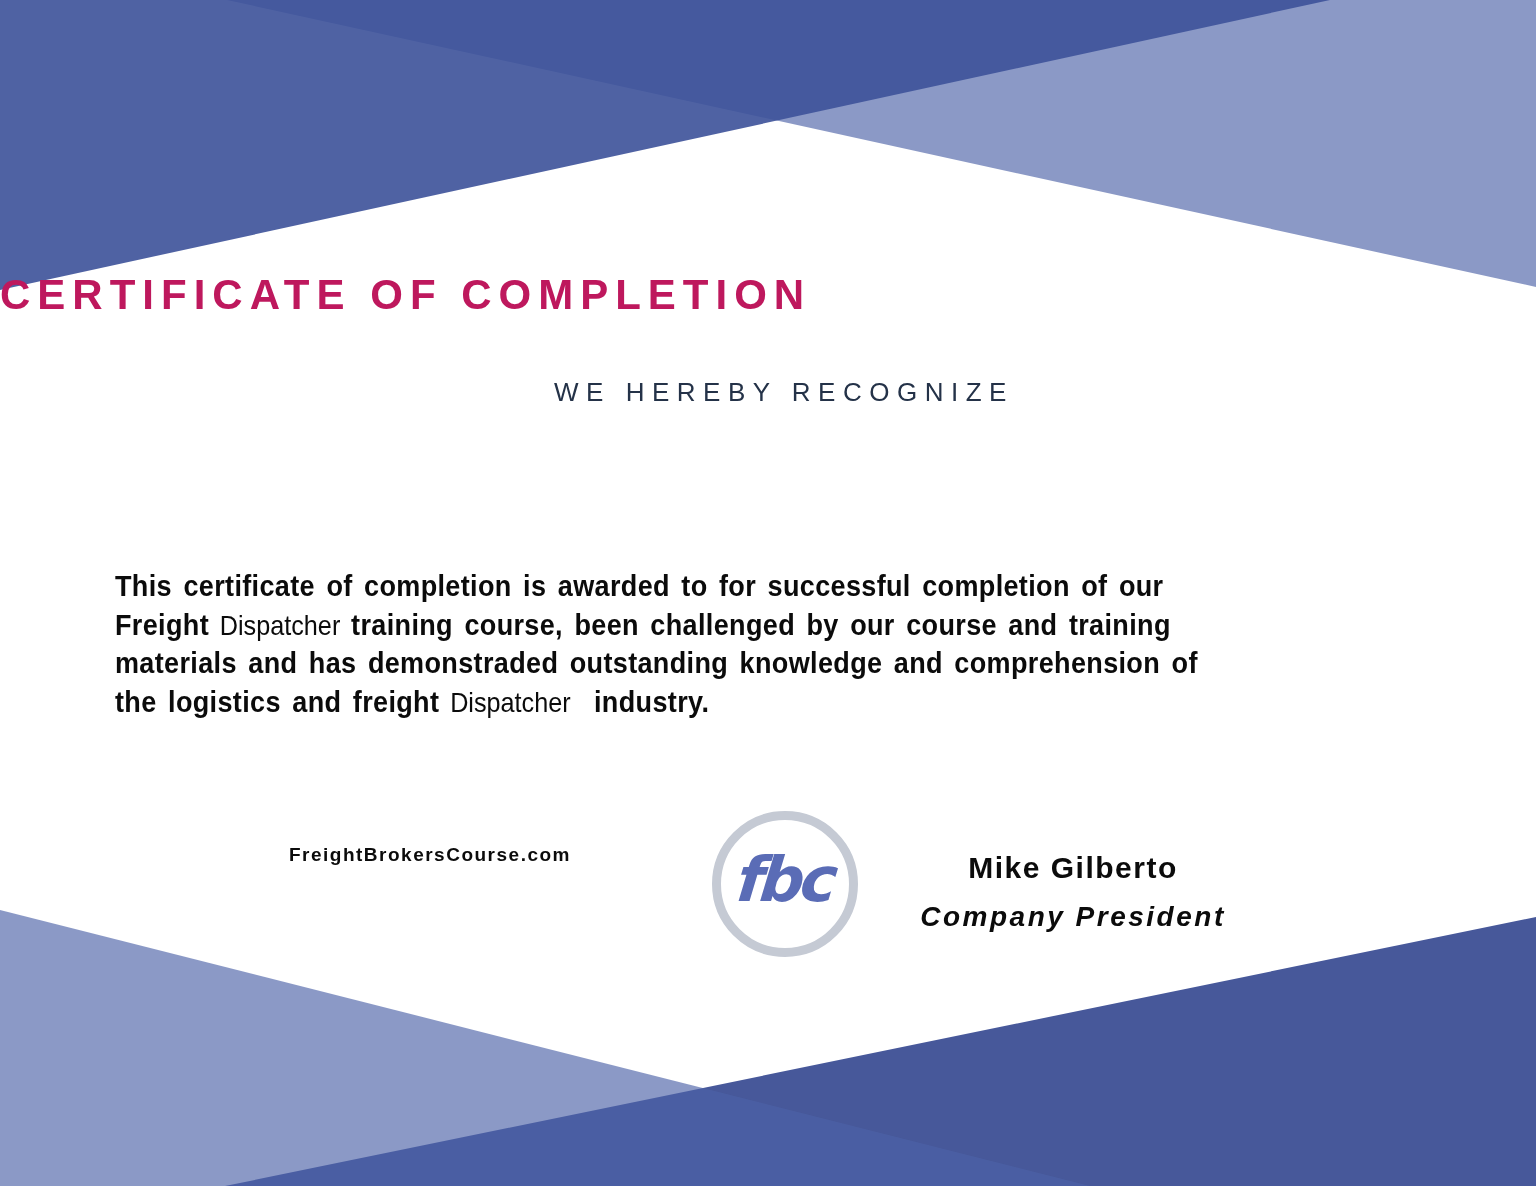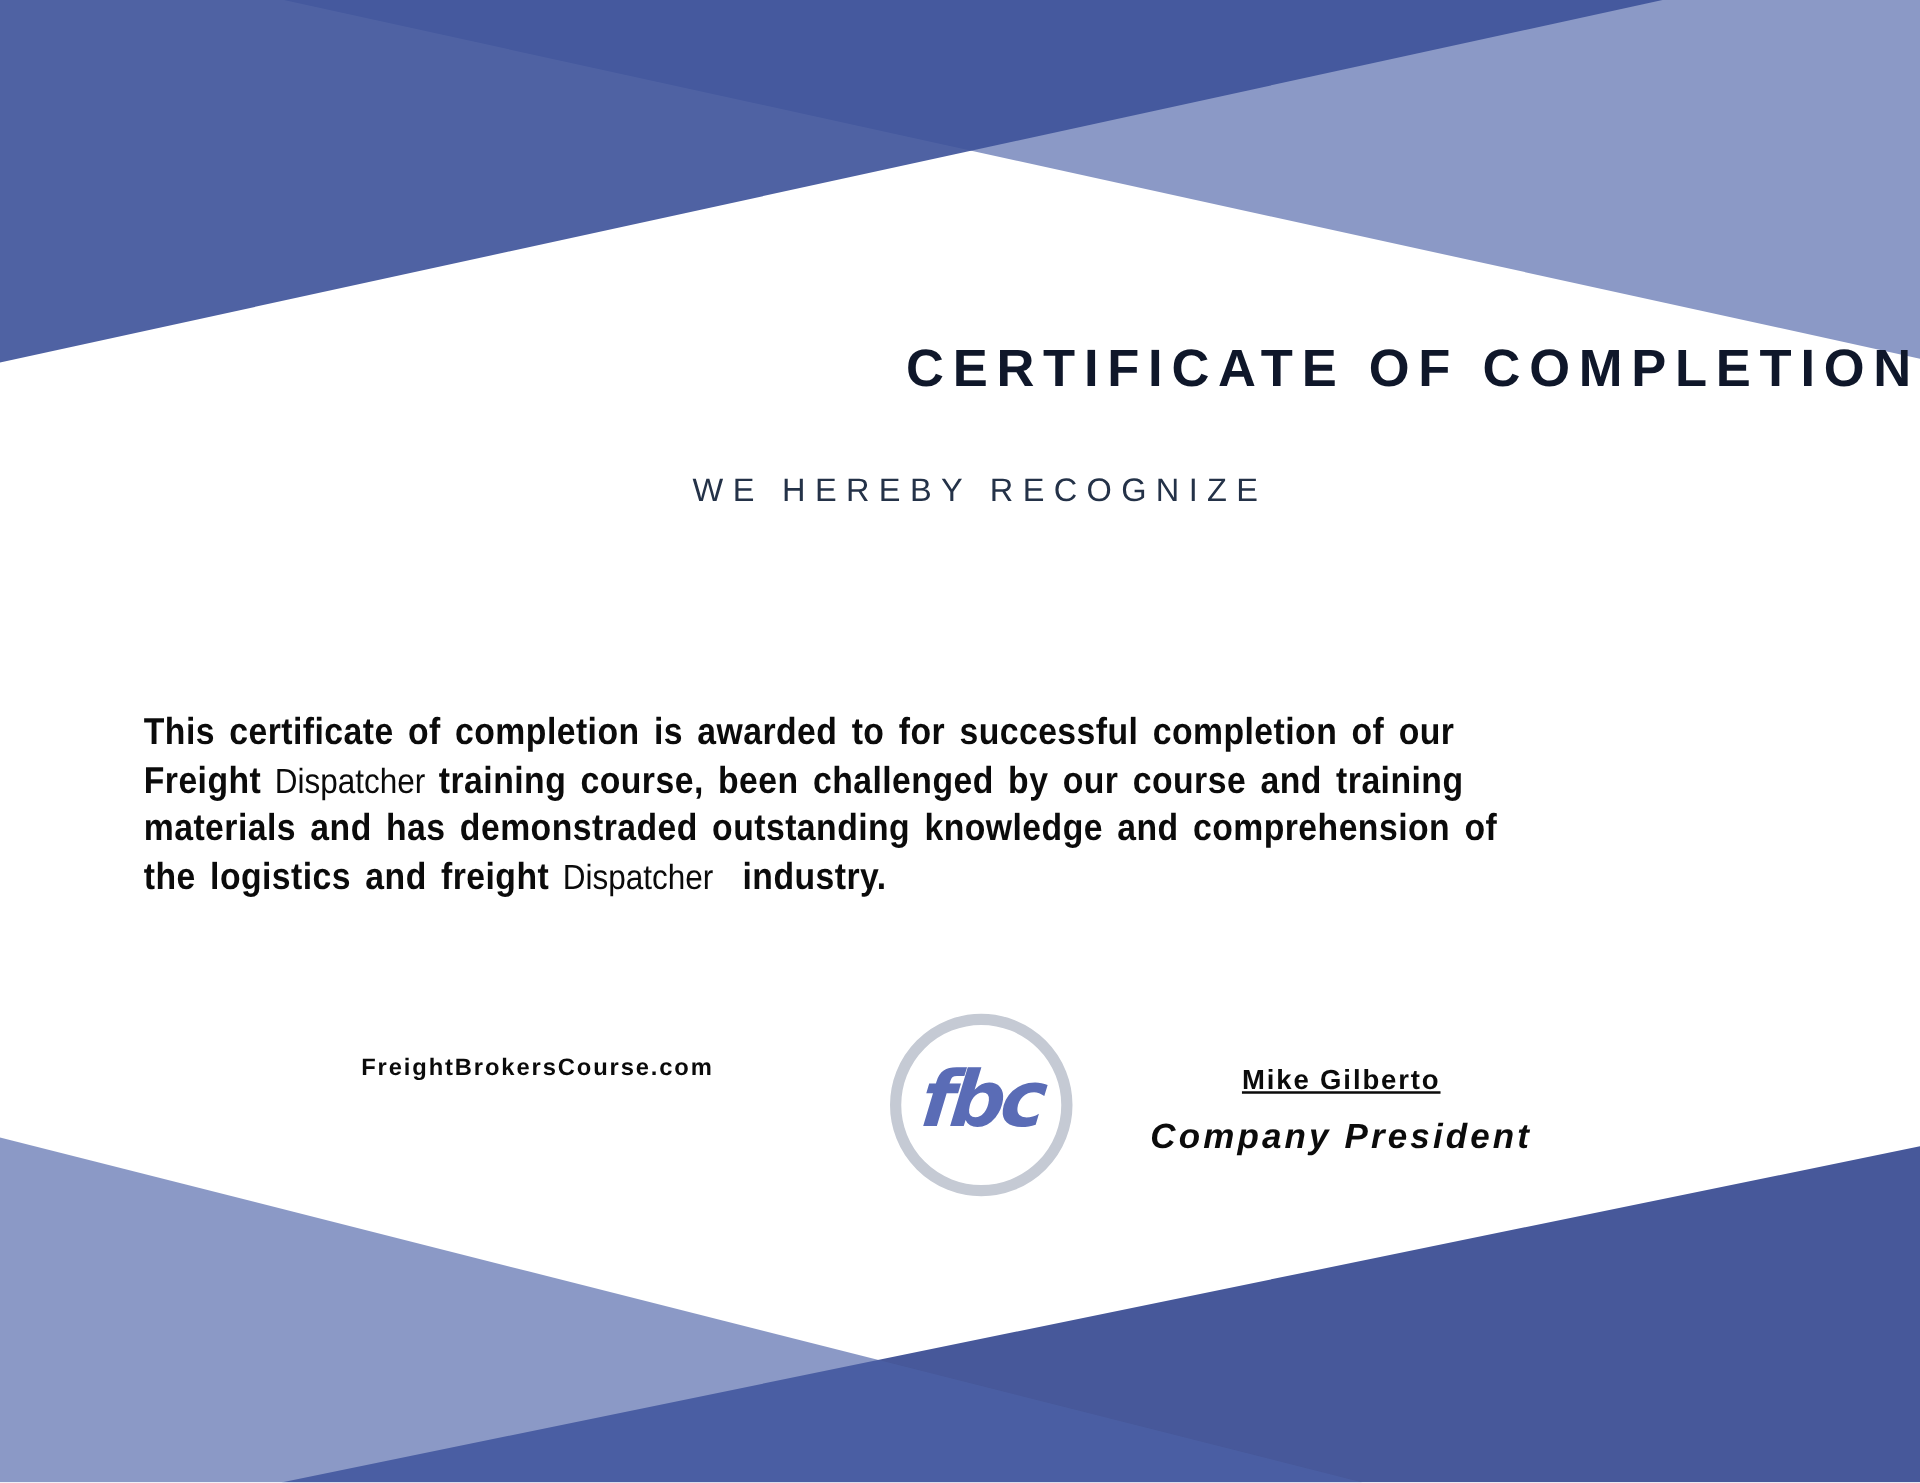--- a/index.html
+++ b/index.html
@@ -15,26 +15,26 @@
   .bg {
     position: absolute;
     left: 0; top: 0;
     width: 1536px; height: 1186px;
     display: block;
   }
   .title {
     position: absolute;
     left: 0; top: 272px;
     width: 1536px;
-    text-align: right;
+    text-align: left;
     font-size: 42px;
     line-height: 1.1;
     font-weight: 800;
     letter-spacing: 7px;
-    color: #0f172a;
+    color: #be185d;
   }
   .subtitle {
     position: absolute;
     left: 16px; top: 377px;
     width: 1536px;
     text-align: center;
     font-size: 26px;
     font-weight: 400;
     letter-spacing: 7.5px;
     color: #243248;
@@ -93,24 +93,23 @@
     padding-bottom: 10px;
   }
   .signature {
     position: absolute;
     left: 873px; top: 851px;
     width: 400px;
     text-align: center;
     color: #0b0b0b;
   }
   .sig-name {
-    font-size: 22px;
+    font-size: 30px;
     font-weight: 800;
     letter-spacing: 1.5px;
-    text-decoration: underline;
   }
   .sig-role {
     margin-top: 16px;
     font-size: 28px;
     font-weight: 700;
     font-style: italic;
     letter-spacing: 2.5px;
   }
 </style>
 </head>

